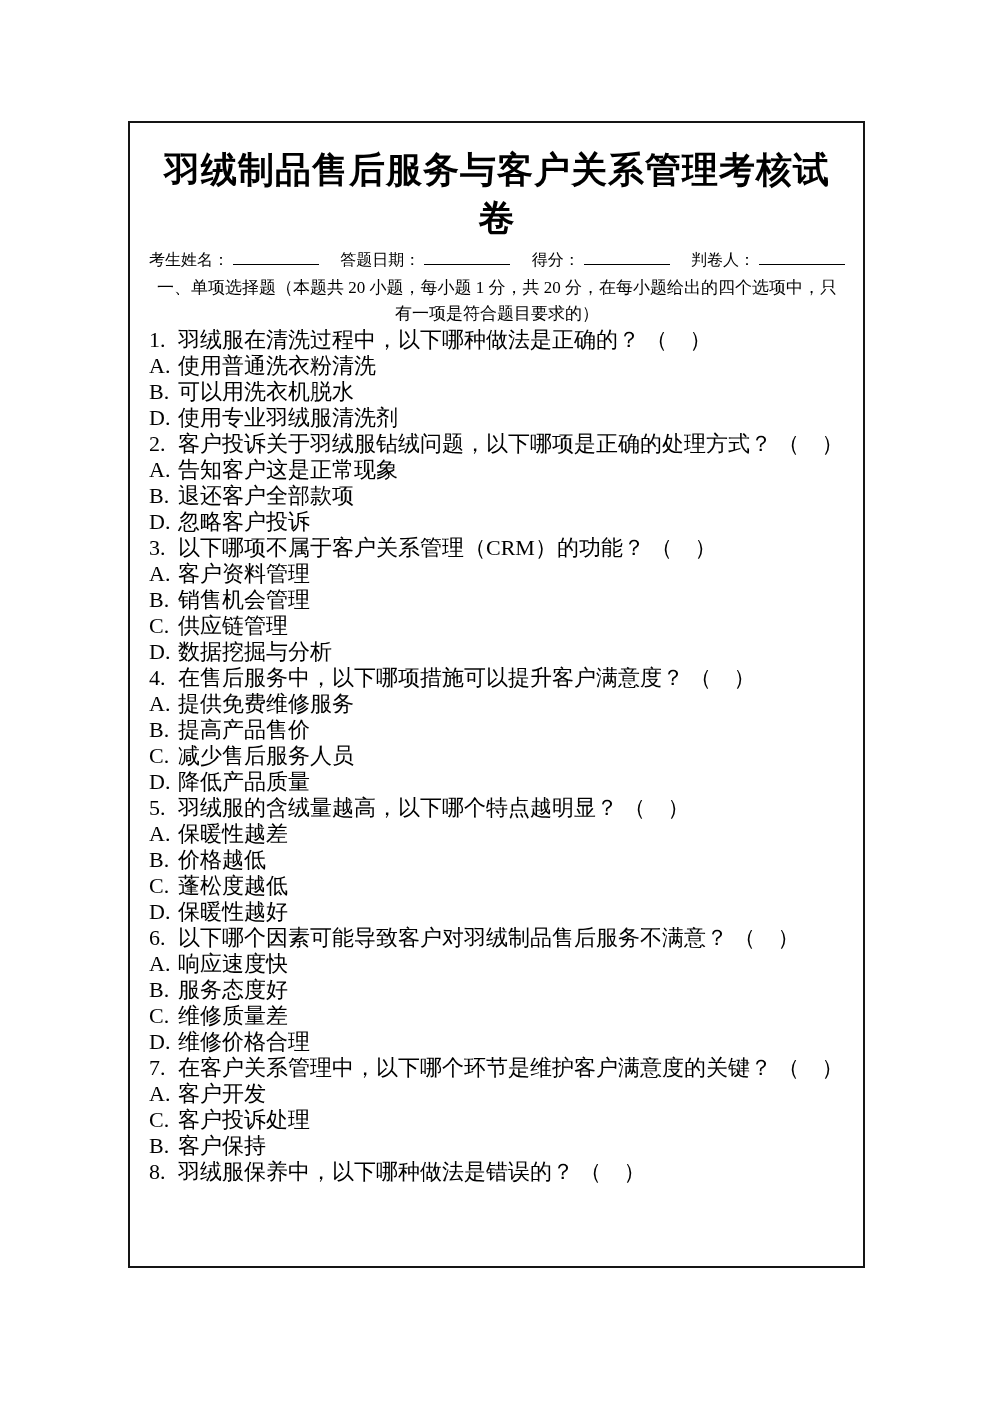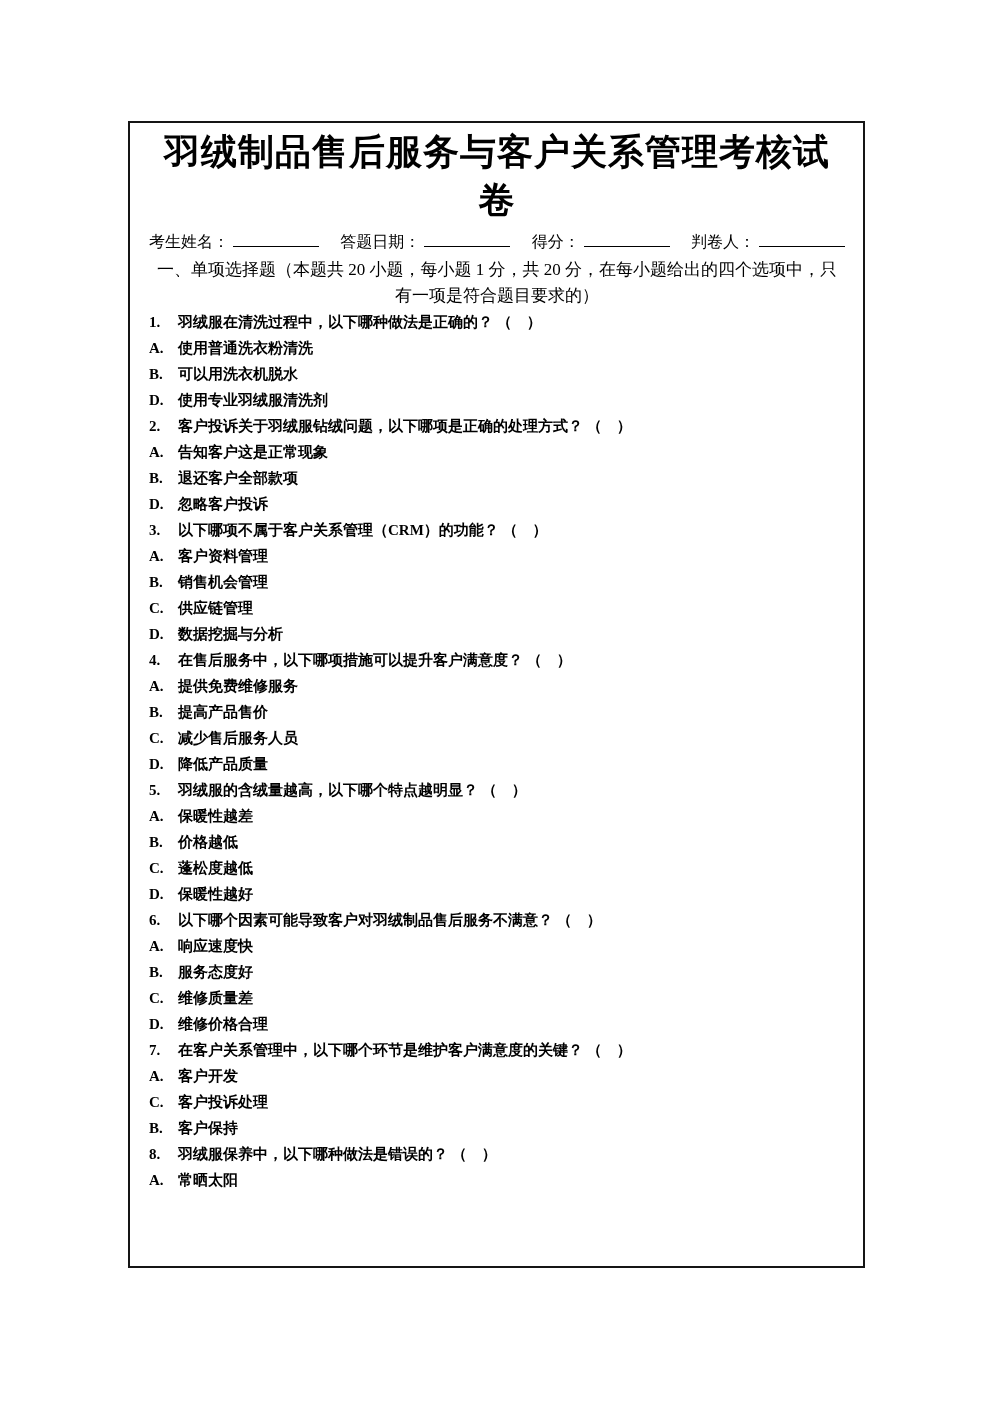--- a/index.html
+++ b/index.html
@@ -17,21 +17,21 @@
     overflow: hidden;
   }
   .sheet {
     position: absolute;
     left: 128px;
     top: 121px;
     width: 737px;
     height: 1147px;
     box-sizing: border-box;
     border: 2px solid #151515;
-    padding: 3px 18px 0 19px;
+    padding: 21px 18px 0 19px;
     overflow: hidden;
   }
   .exam-title {
     font-size: 36px;
     line-height: 48px;
     font-weight: bold;
     text-align: center;
     margin: 2px 0 4px 0;
     letter-spacing: 1px;
   }
@@ -54,24 +54,23 @@
     vertical-align: baseline;
     margin-left: 4px;
   }
   .section-heading {
     font-size: 17px;
     line-height: 26px;
     margin-top: 2px;
     text-align: center;
   }
   .line {
-    font-size: 15px;
+    font-size: 22px;
     line-height: 26px;
     white-space: nowrap;
-    font-weight: bold;
   }
   .num {
     display: inline-block;
     min-width: 22px;
     margin-right: 7px;
   }
 </style>
 </head>
 <body>
 
@@ -124,17 +123,16 @@
         <div class="line"><span class="num">6.</span><span>以下哪个因素可能导致客户对羽绒制品售后服务不满意？ （　）</span></div>
         <div class="line"><span class="num">A.</span><span>响应速度快</span></div>
         <div class="line"><span class="num">B.</span><span>服务态度好</span></div>
         <div class="line"><span class="num">C.</span><span>维修质量差</span></div>
         <div class="line"><span class="num">D.</span><span>维修价格合理</span></div>
         <div class="line"><span class="num">7.</span><span>在客户关系管理中，以下哪个环节是维护客户满意度的关键？ （　）</span></div>
         <div class="line"><span class="num">A.</span><span>客户开发</span></div>
         <div class="line"><span class="num">C.</span><span>客户投诉处理</span></div>
         <div class="line"><span class="num">B.</span><span>客户保持</span></div>
         <div class="line"><span class="num">8.</span><span>羽绒服保养中，以下哪种做法是错误的？ （　）</span></div>
-        <div class="line"><span class="num">A.</span><span>常晒太阳</span></div>
       </div>
 
   </div>
 </div>
 
 </body></html>

